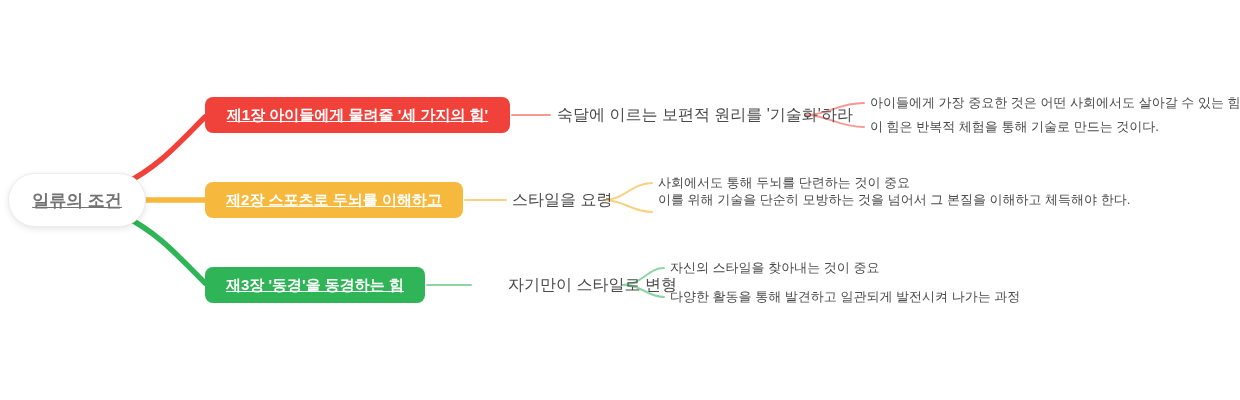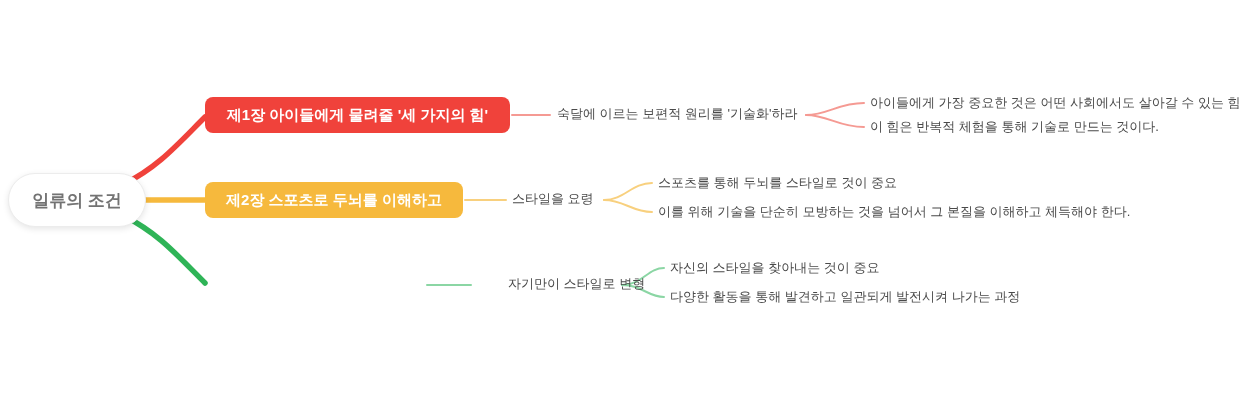--- a/index.html
+++ b/index.html
@@ -32,20 +32,21 @@
   .stroke-b2-light { stroke: var(--branch2-line, #F8D07E); }
   .stroke-b3-light { stroke: var(--branch3-line, #8BD6A4); }
 
   .node {
     position: absolute;
     display: flex;
     align-items: center;
     justify-content: center;
     white-space: nowrap;
     cursor: pointer;
+    text-decoration: underline;
   }
 
   .root-node {
     left: 8px; top: 173px;
     width: 138px; height: 54px;
     background: #ffffff;
     border: 1px solid #ececec;
     border-radius: 27px;
     box-shadow: 0 2px 6px rgba(0,0,0,0.10);
     font-size: 17px;
@@ -64,42 +65,42 @@
   }
   .chapter-1 { left: 205px; top: 97px;  width: 305px; background: var(--branch1, #F0423B); }
   .chapter-2 { left: 205px; top: 182px; width: 258px; background: var(--branch2, #F6B93D); }
   .chapter-3 { left: 205px; top: 267px; width: 220px; background: var(--branch3, #2FB457); }
 
   .subtopic {
     position: absolute;
     height: 20px;
     display: flex;
     white-space: nowrap;
-    font-size: 13px;
+    font-size: 16px;
     color: var(--text, #4A4A4A);
     cursor: pointer;
   }
   .subtopic-1 { left: 557px; top: 105px; }
   .subtopic-2 { left: 512px; top: 190px; }
   .subtopic-3 { left: 477px; top: 275px; margin-left: 31px; }
 
   .leaf {
     position: absolute;
     height: 18px;
     display: flex;
     align-items: center;
     white-space: nowrap;
     font-size: 13px;
     color: var(--text, #4A4A4A);
     cursor: pointer;
   }
   .leaf-1-1 { left: 870px; top: 94px; }
   .leaf-1-2 { left: 870px; top: 118px; }
   .leaf-2-1 { left: 658px; top: 174px; }
-  .leaf-2-2 { left: 658px; top: 203px; }
+  .leaf-2-2 { left: 658px; top: 191px; }
   .leaf-3-1 { left: 670px; top: 259px; }
   .leaf-3-2 { left: 670px; top: 288px; }
 </style>
 </head>
 <body>
 
 <div class="canvas">
 
   <svg class="links" viewBox="0 0 1240 400" aria-hidden="true">
 
@@ -122,39 +123,42 @@
   <div class="node root-node">
     <span>일류의 조건</span>
   </div>
 
   <div class="node chapter-node chapter-1">
     <span>제1장 아이들에게 물려줄 '세 가지의 힘'</span>
   </div>
   <div class="node chapter-node chapter-2">
     <span>제2장 스포츠로 두뇌를 이해하고</span>
   </div>
+  <div class="node chapter-node chapter-3">
+    <span>재3장 '동경'을 동경하는 힘</span>
+  </div>
 
   <div class="subtopic subtopic-1">
     <span>숙달에 이르는 보편적 원리를 '기술화'하라</span>
   </div>
   <div class="subtopic subtopic-2">
     <span>스타일을 요령</span>
   </div>
   <div class="subtopic subtopic-3">
     <span>자기만이 스타일로 변형</span>
   </div>
 
   <div class="leaf leaf-1-1">
     <span>아이들에게 가장 중요한 것은 어떤 사회에서도 살아갈 수 있는 힘이다.</span>
   </div>
   <div class="leaf leaf-1-2">
     <span>이 힘은 반복적 체험을 통해 기술로 만드는 것이다.</span>
   </div>
   <div class="leaf leaf-2-1">
-    <span>스포츠를 통해 두뇌를  스타일로 것이 중요</span>
+    <span>사회에서도 통해 두뇌를  단련하는 것이 중요</span>
   </div>
   <div class="leaf leaf-2-2">
     <span>이를 위해 기술을 단순히 모방하는 것을 넘어서 그 본질을 이해하고 체득해야 한다.</span>
   </div>
   <div class="leaf leaf-3-2">
     <span>다양한 활동을 통해 발견하고 일관되게 발전시켜 나가는 과정</span>
   </div>
   <div class="leaf leaf-3-1">
     <span>자신의 스타일을 찾아내는 것이 중요</span>
   </div>

